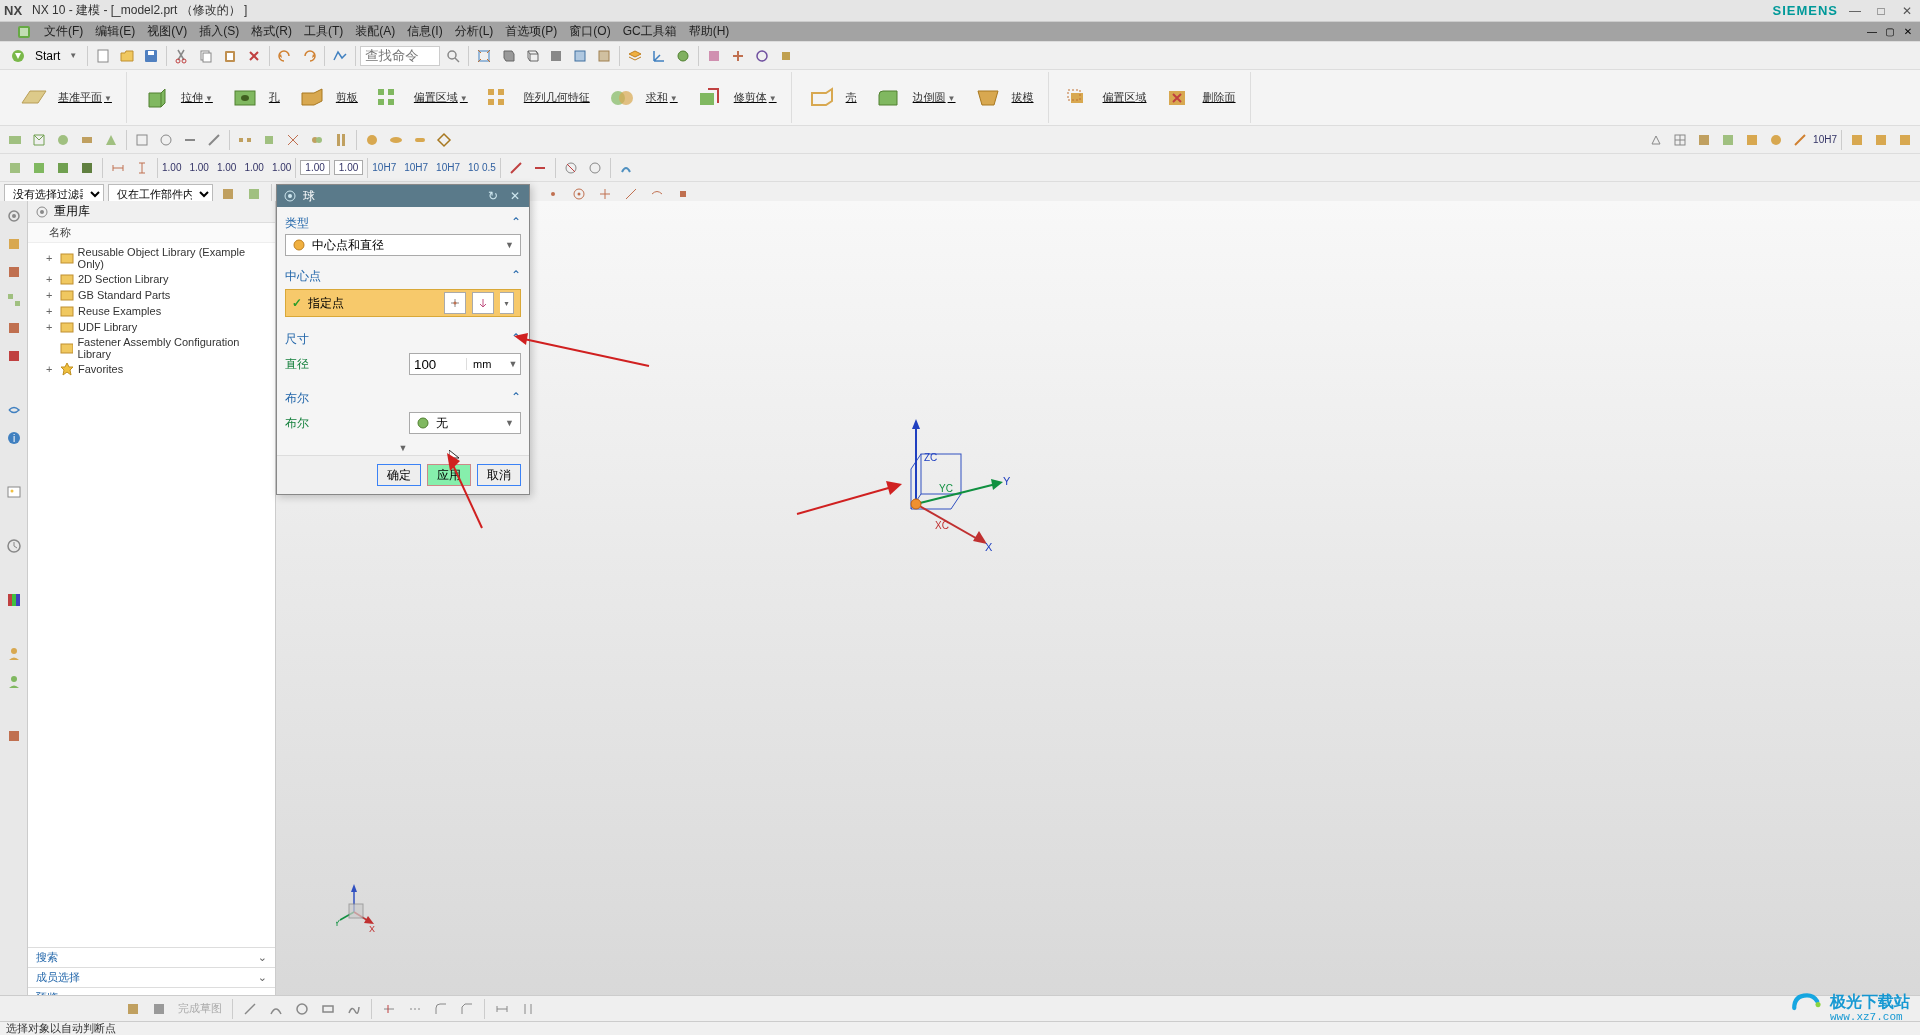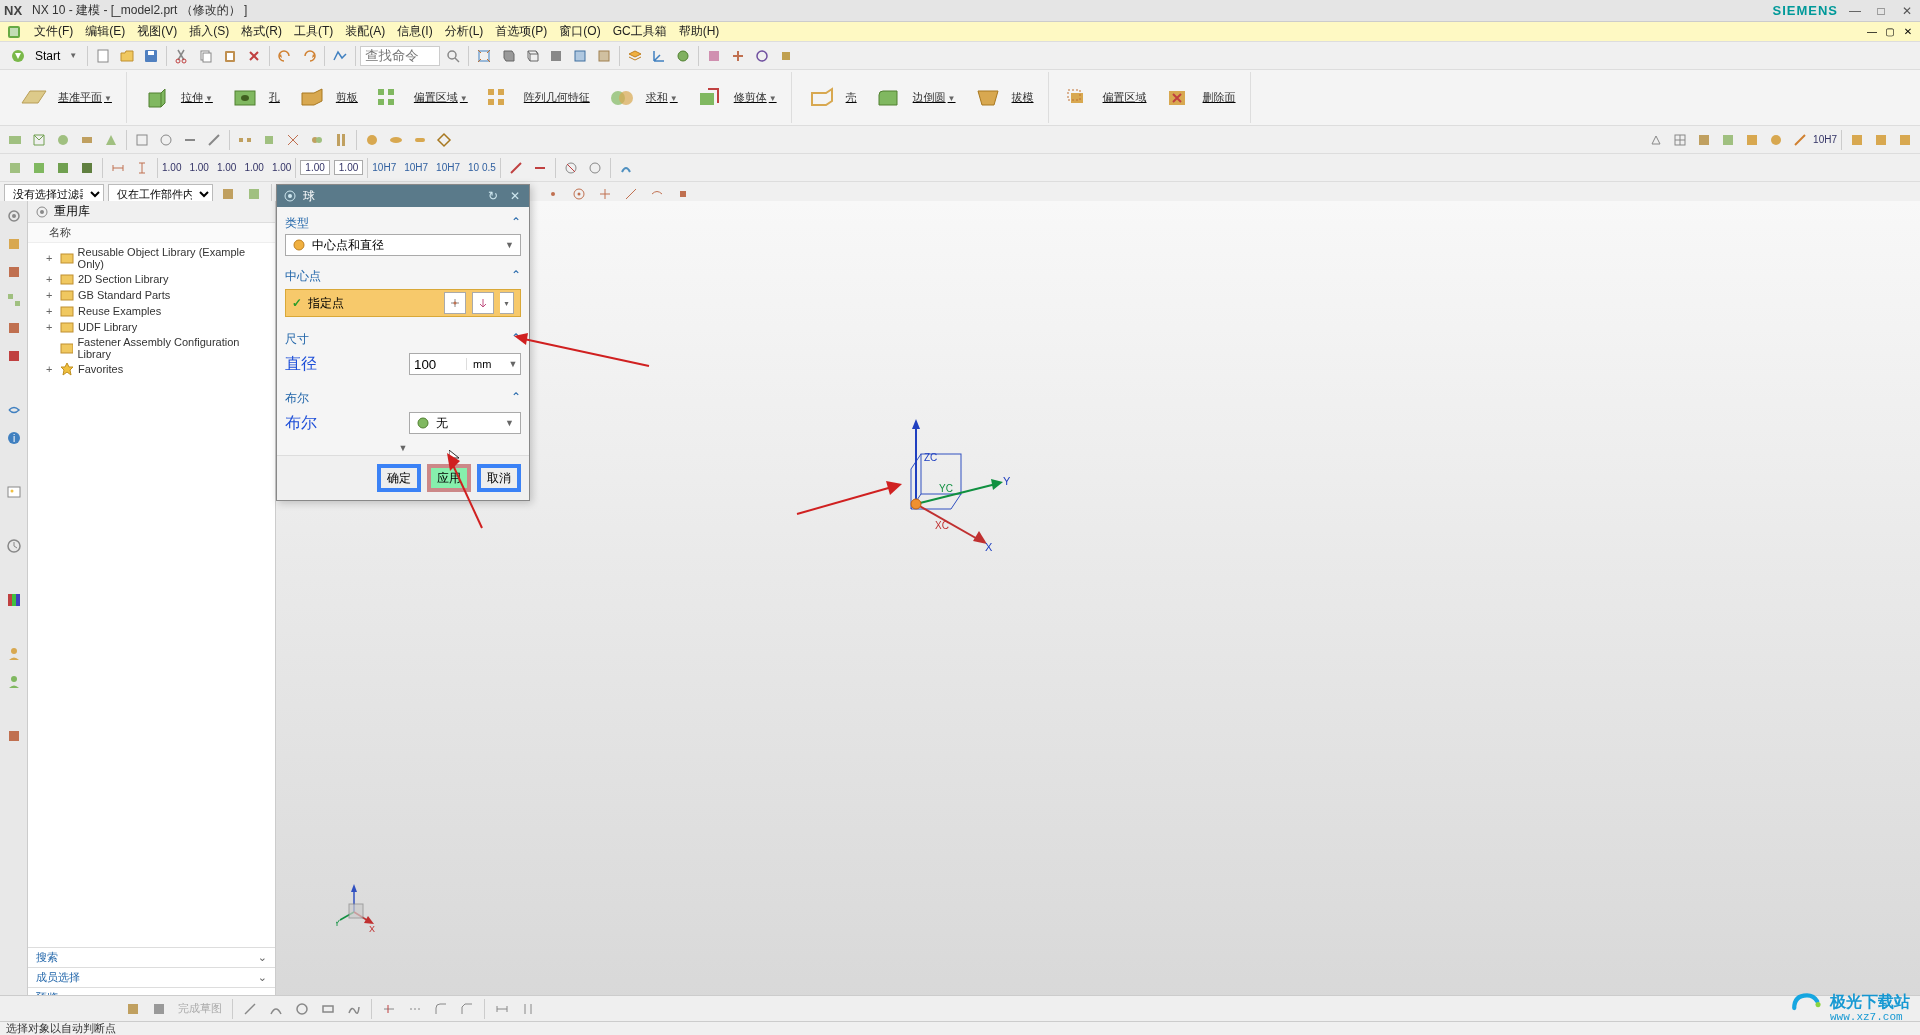--- a/index.html
+++ b/index.html
@@ -7,21 +7,21 @@
 
 
 .title-bar { height: 22px; background: #e5e5e5; display: flex; align-items: center; padding: 0 4px; border-bottom: 1px solid #ccc; }
 .nx-logo { font-weight: bold; color: #444; margin-right: 10px; font-size: 13px; }
 .title-text { color: #333; font-size: 12px; }
 .title-right { margin-left: auto; display: flex; align-items: center; gap: 8px; }
 .siemens { color: #009999; font-weight: bold; letter-spacing: 1px; font-size: 13px; }
 .win-btn { width: 18px; height: 16px; display: flex; align-items: center; justify-content: center; cursor: pointer; color: #555; }
 
 
-.menu-bar { height: 20px; background: #fef9c3; display: flex; align-items: center; padding: 0 0; border-bottom: 1px solid #ddd; position: relative; }
+.menu-bar { height: 20px; background: #a3a3a3; display: flex; align-items: center; padding: 0 10px; border-bottom: 1px solid #ddd; position: relative; }
 .menu-item { padding: 2px 6px; cursor: pointer; white-space: nowrap; color: #222; }
 .menu-item:first-child svg { vertical-align: middle; }
 .menu-right { position: absolute; right: 4px; display: flex; gap: 2px; }
 .menu-right span { width: 16px; height: 14px; display: inline-flex; align-items: center; justify-content: center; cursor: pointer; font-size: 10px; }
 
 
 .toolbar-row { background: #f0f0f0; border-bottom: 1px solid #ddd; display: flex; align-items: center; padding: 2px 4px; gap: 2px; }
 .toolbar-row.h28 { height: 28px; }
 .tb-btn { width: 22px; height: 22px; display: flex; align-items: center; justify-content: center; cursor: pointer; border-radius: 2px; }
 .tb-sep { width: 1px; height: 20px; background: #ccc; margin: 0 2px; }
@@ -66,32 +66,32 @@
 
 .dialog { position: absolute; left: 0; top: -17px; width: 254px; background: #f5f5f5; border: 1px solid #888; box-shadow: 2px 2px 8px rgba(0,0,0,0.2); }
 .dialog-title { height: 22px; background: #5a7a8a; color: white; display: flex; align-items: center; padding: 0 6px; gap: 6px; }
 .dialog-title .dt-icon { width: 14px; height: 14px; }
 .dialog-title .dt-text { flex: 1; font-size: 12px; }
 .dialog-title .dt-btn { width: 16px; height: 16px; cursor: pointer; display: flex; align-items: center; justify-content: center; color: #cfe8f0; }
 .dlg-section { padding: 4px 8px; }
 .dlg-sec-title { color: #2266aa; font-size: 12px; display: flex; justify-content: space-between; padding: 4px 0 2px; }
 .dlg-collapse { color: #2266aa; cursor: pointer; }
 .dlg-row { display: flex; align-items: center; gap: 6px; padding: 3px 0; }
-.dlg-label { width: 50px; font-size: 16px; color: #1d4ed8; font-family: Liberation Mono, monospace; }
+.dlg-label { width: 50px; font-size: 12px; color: #15803d; font-family: Liberation Mono, monospace; }
 .dlg-select { flex: 1; height: 22px; border: 1px solid #aaa; background: white; display: flex; align-items: center; padding: 0 6px; gap: 6px; cursor: pointer; }
 .dlg-select .arrow { margin-left: auto; color: #666; font-size: 9px; }
 .dlg-highlight { height: 28px; background: #f7c96b; border: 1px solid #d9a838; display: flex; align-items: center; padding: 0 6px; gap: 6px; margin: 2px 0; }
 .dlg-check { color: #2a9d2a; font-weight: bold; }
 .dlg-mini-btn { width: 22px; height: 22px; border: 1px solid #aaa; background: #fff; display: flex; align-items: center; justify-content: center; cursor: pointer; }
 .dlg-unit-wrap { display: flex; border: 1px solid #aaa; background: white; height: 22px; align-items: center; margin-left: auto; width: 112px; }
 .dlg-unit-wrap input { border: none; width: 56px; padding: 0 4px; height: 100%; outline: none; }
 .dlg-unit-wrap .unit { padding: 0 6px; border-left: 1px solid #ddd; font-size: 11px; flex: 1; }
 .dlg-unit-wrap .uarr { width: 14px; text-align: center; color: #666; font-size: 9px; cursor: pointer; }
 .dlg-buttons { display: flex; justify-content: flex-end; gap: 6px; padding: 8px; border-top: 1px solid #ddd; background: #f0f0f0; }
-.dlg-btn { width: 44px; height: 28px; border: 4px solid #3b82f6; background: #eee; cursor: pointer; font-size: 12px; }
+.dlg-btn { width: 44px; height: 22px; border: 1px solid #3b82f6; background: #eee; cursor: pointer; font-size: 12px; }
 .dlg-btn.active { background: #86efac; border-color: #c88; }
 .dlg-sep-arrow { text-align: center; color: #666; font-size: 9px; padding: 2px 0; cursor: pointer; }
 
 
 .red-arrow { position: absolute; }
 
 
 .status-bar { position: absolute; bottom: 0; left: 0; right: 0; height: 14px; background: #f0f0f0; border-top: 1px solid #ccc; padding: 0 6px; font-size: 11px; color: #333; display: flex; align-items: center; }
 
 

